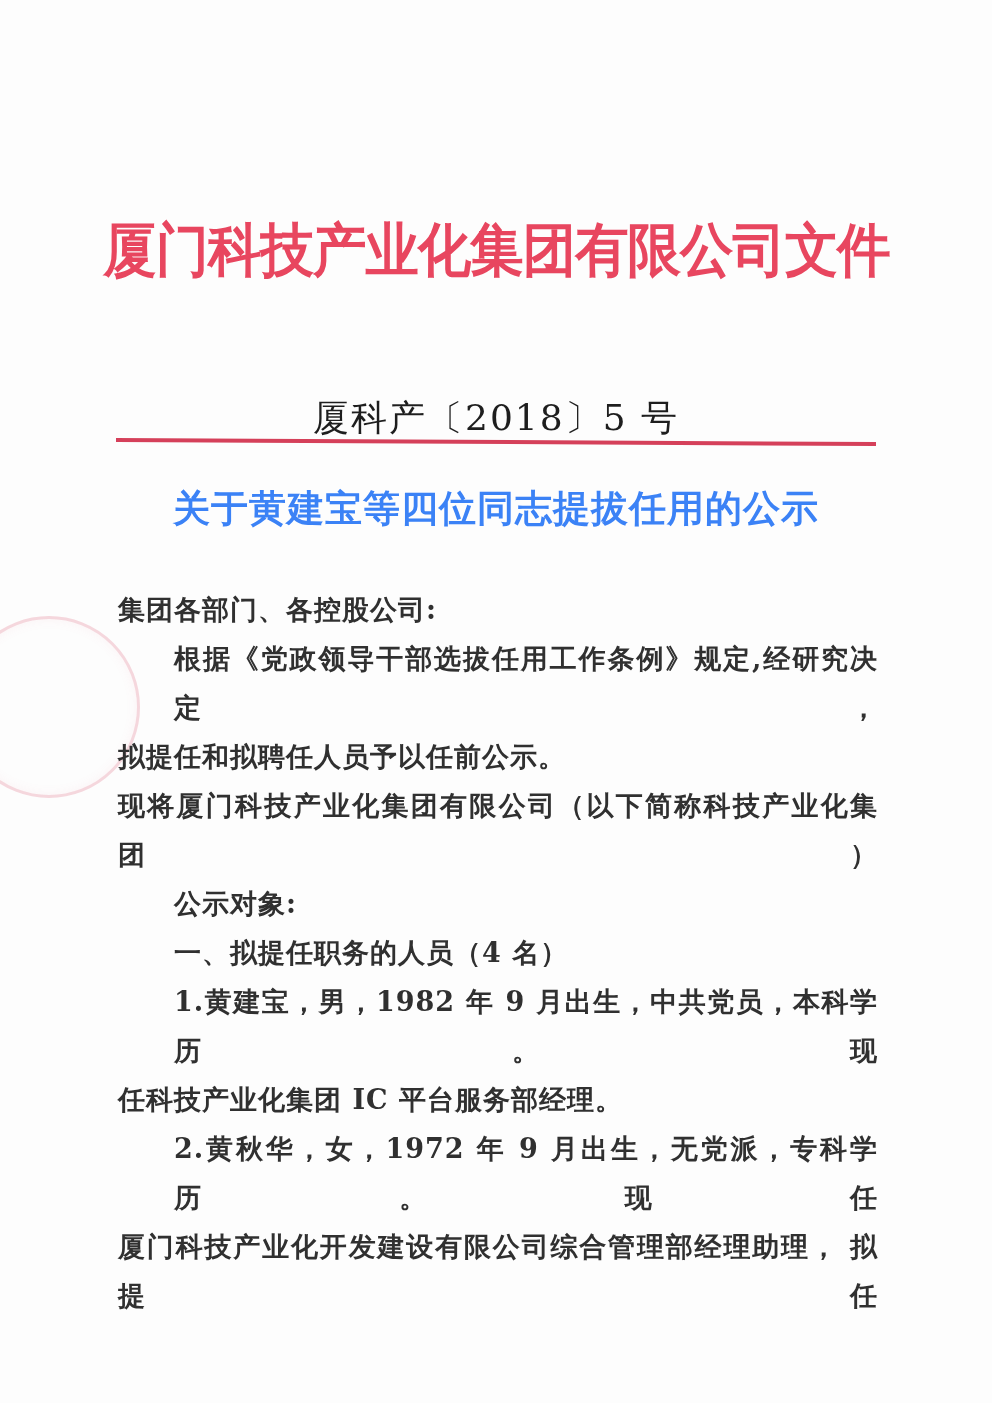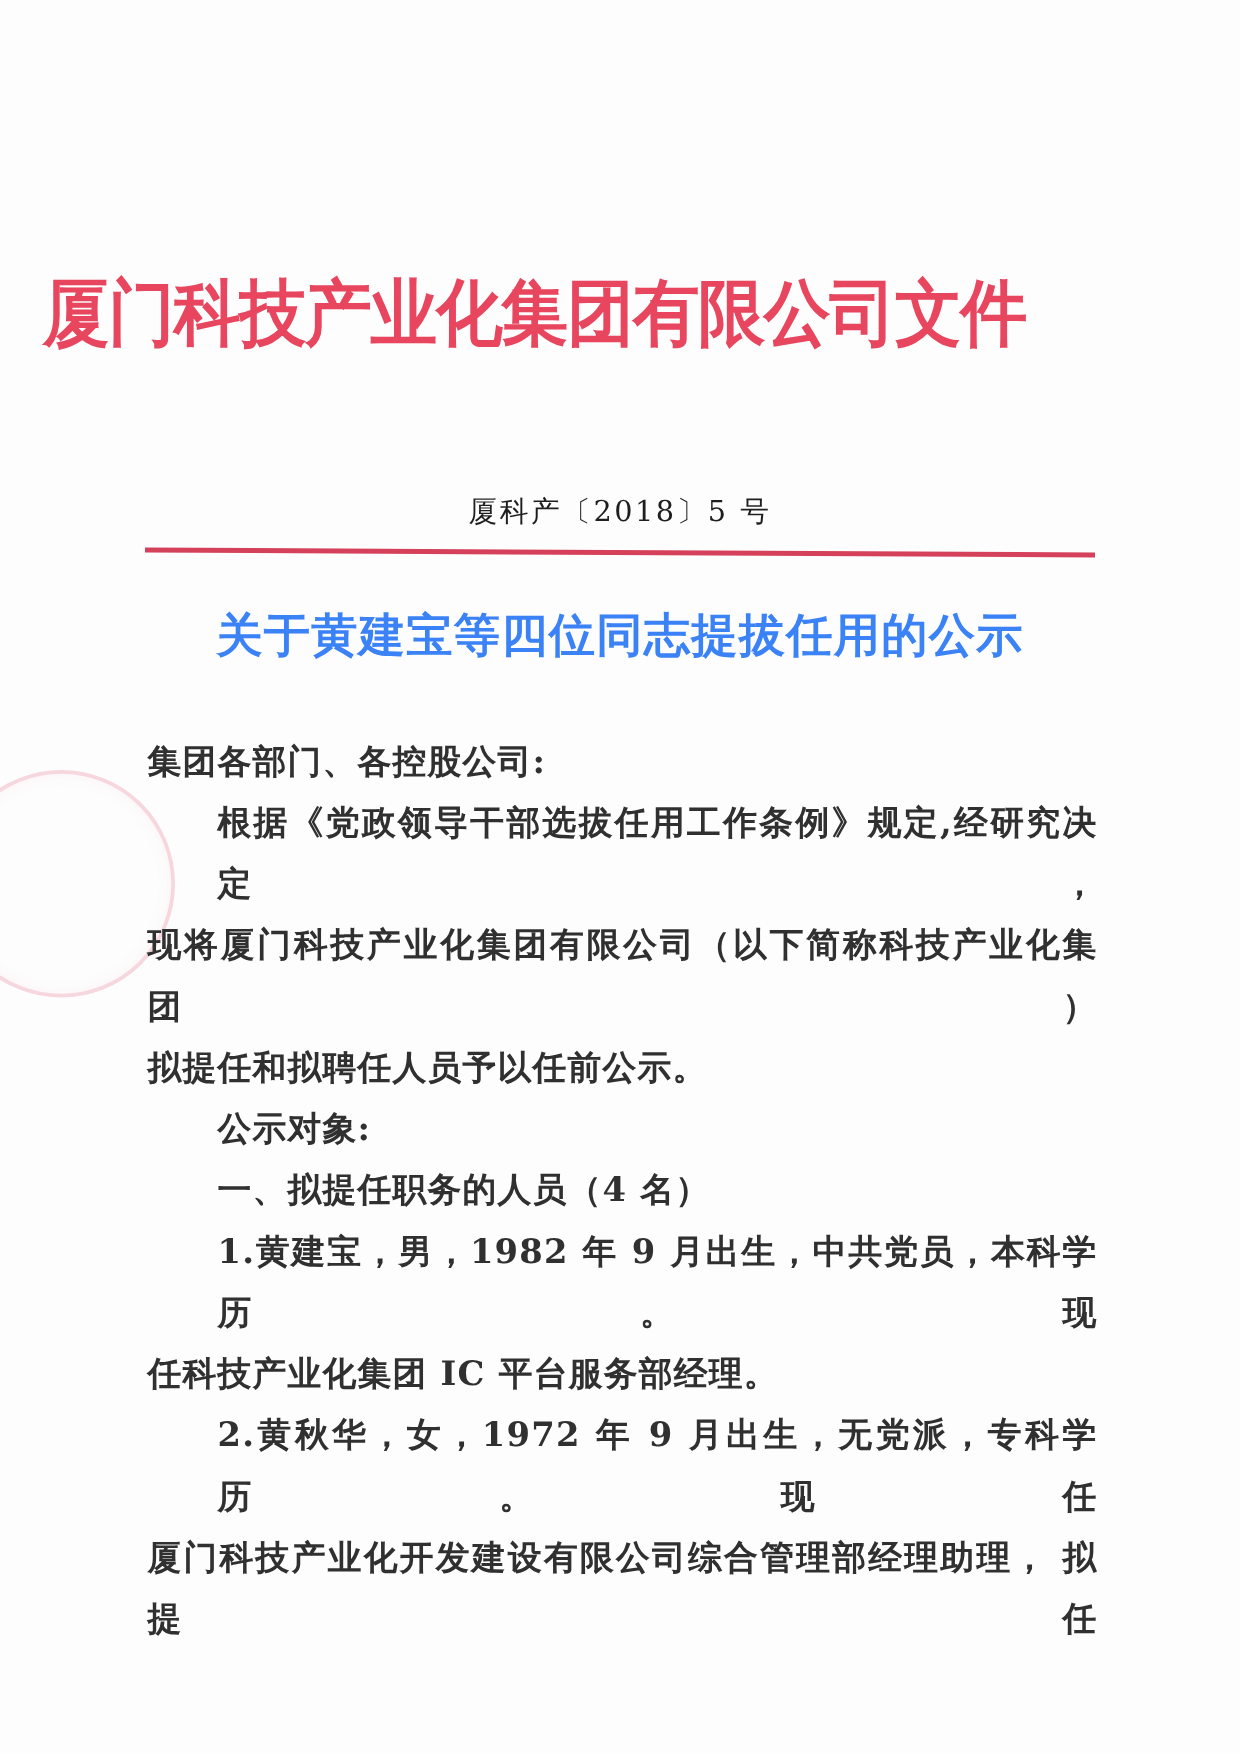--- a/index.html
+++ b/index.html
@@ -15,40 +15,40 @@
     background: #fdfdfd;
     overflow: hidden;
     font-family: "DejaVu Serif", "Liberation Serif", serif;
   }
   
   .letterhead {
     position: absolute;
     top: 212px;
     left: 0;
     width: 100%;
-    text-align: left;
+    text-align: center;
     white-space: nowrap;
     text-decoration: underline;
   }
   .letterhead .inner {
     display: inline-block;
     font-size: 58px;
     font-weight: bold;
     letter-spacing: -1px;
     transform: scaleX(0.92);
     transform-origin: center;
   }
   
   .doc-number {
     position: absolute;
     top: 394px;
     left: 0;
     width: 100%;
     text-align: center;
-    font-size: 23px;
+    font-size: 36px;
     letter-spacing: 2px;
     color: #1e1e1e;
     white-space: nowrap;
   }
   
   .red-rule {
     position: absolute;
     top: 438px;
     left: 116px;
     width: 760px;
@@ -117,22 +117,22 @@
 
   <div class="doc-number">厦科产〔2018〕5 号</div>
 
   <div class="red-rule" style="background: rgb(213, 64, 90);"></div>
 
   <div class="doc-title">关于黄建宝等四位同志提拔任用的公示</div>
 
   <div class="doc-body">
       <div class="line">集团各部门、各控股公司:</div>
       <div class="line indent fill">根据《党政领导干部选拔任用工作条例》规定,经研究决定，</div>
+      <div class="line">拟提任和拟聘任人员予以任前公示。</div>
       <div class="line fill">现将厦门科技产业化集团有限公司（以下简称科技产业化集团）</div>
-      <div class="line">拟提任和拟聘任人员予以任前公示。</div>
       <div class="line indent">公示对象:</div>
       <div class="line indent">一、拟提任职务的人员（4 名）</div>
       <div class="line indent fill">1.黄建宝，男，1982 年 9 月出生，中共党员，本科学历。现</div>
       <div class="line">任科技产业化集团 IC 平台服务部经理。</div>
       <div class="line indent fill">2.黄秋华，女，1972 年 9 月出生，无党派，专科学历。现任</div>
       <div class="line fill">厦门科技产业化开发建设有限公司综合管理部经理助理， 拟提任</div>
     </div>
 
 </div>
 

